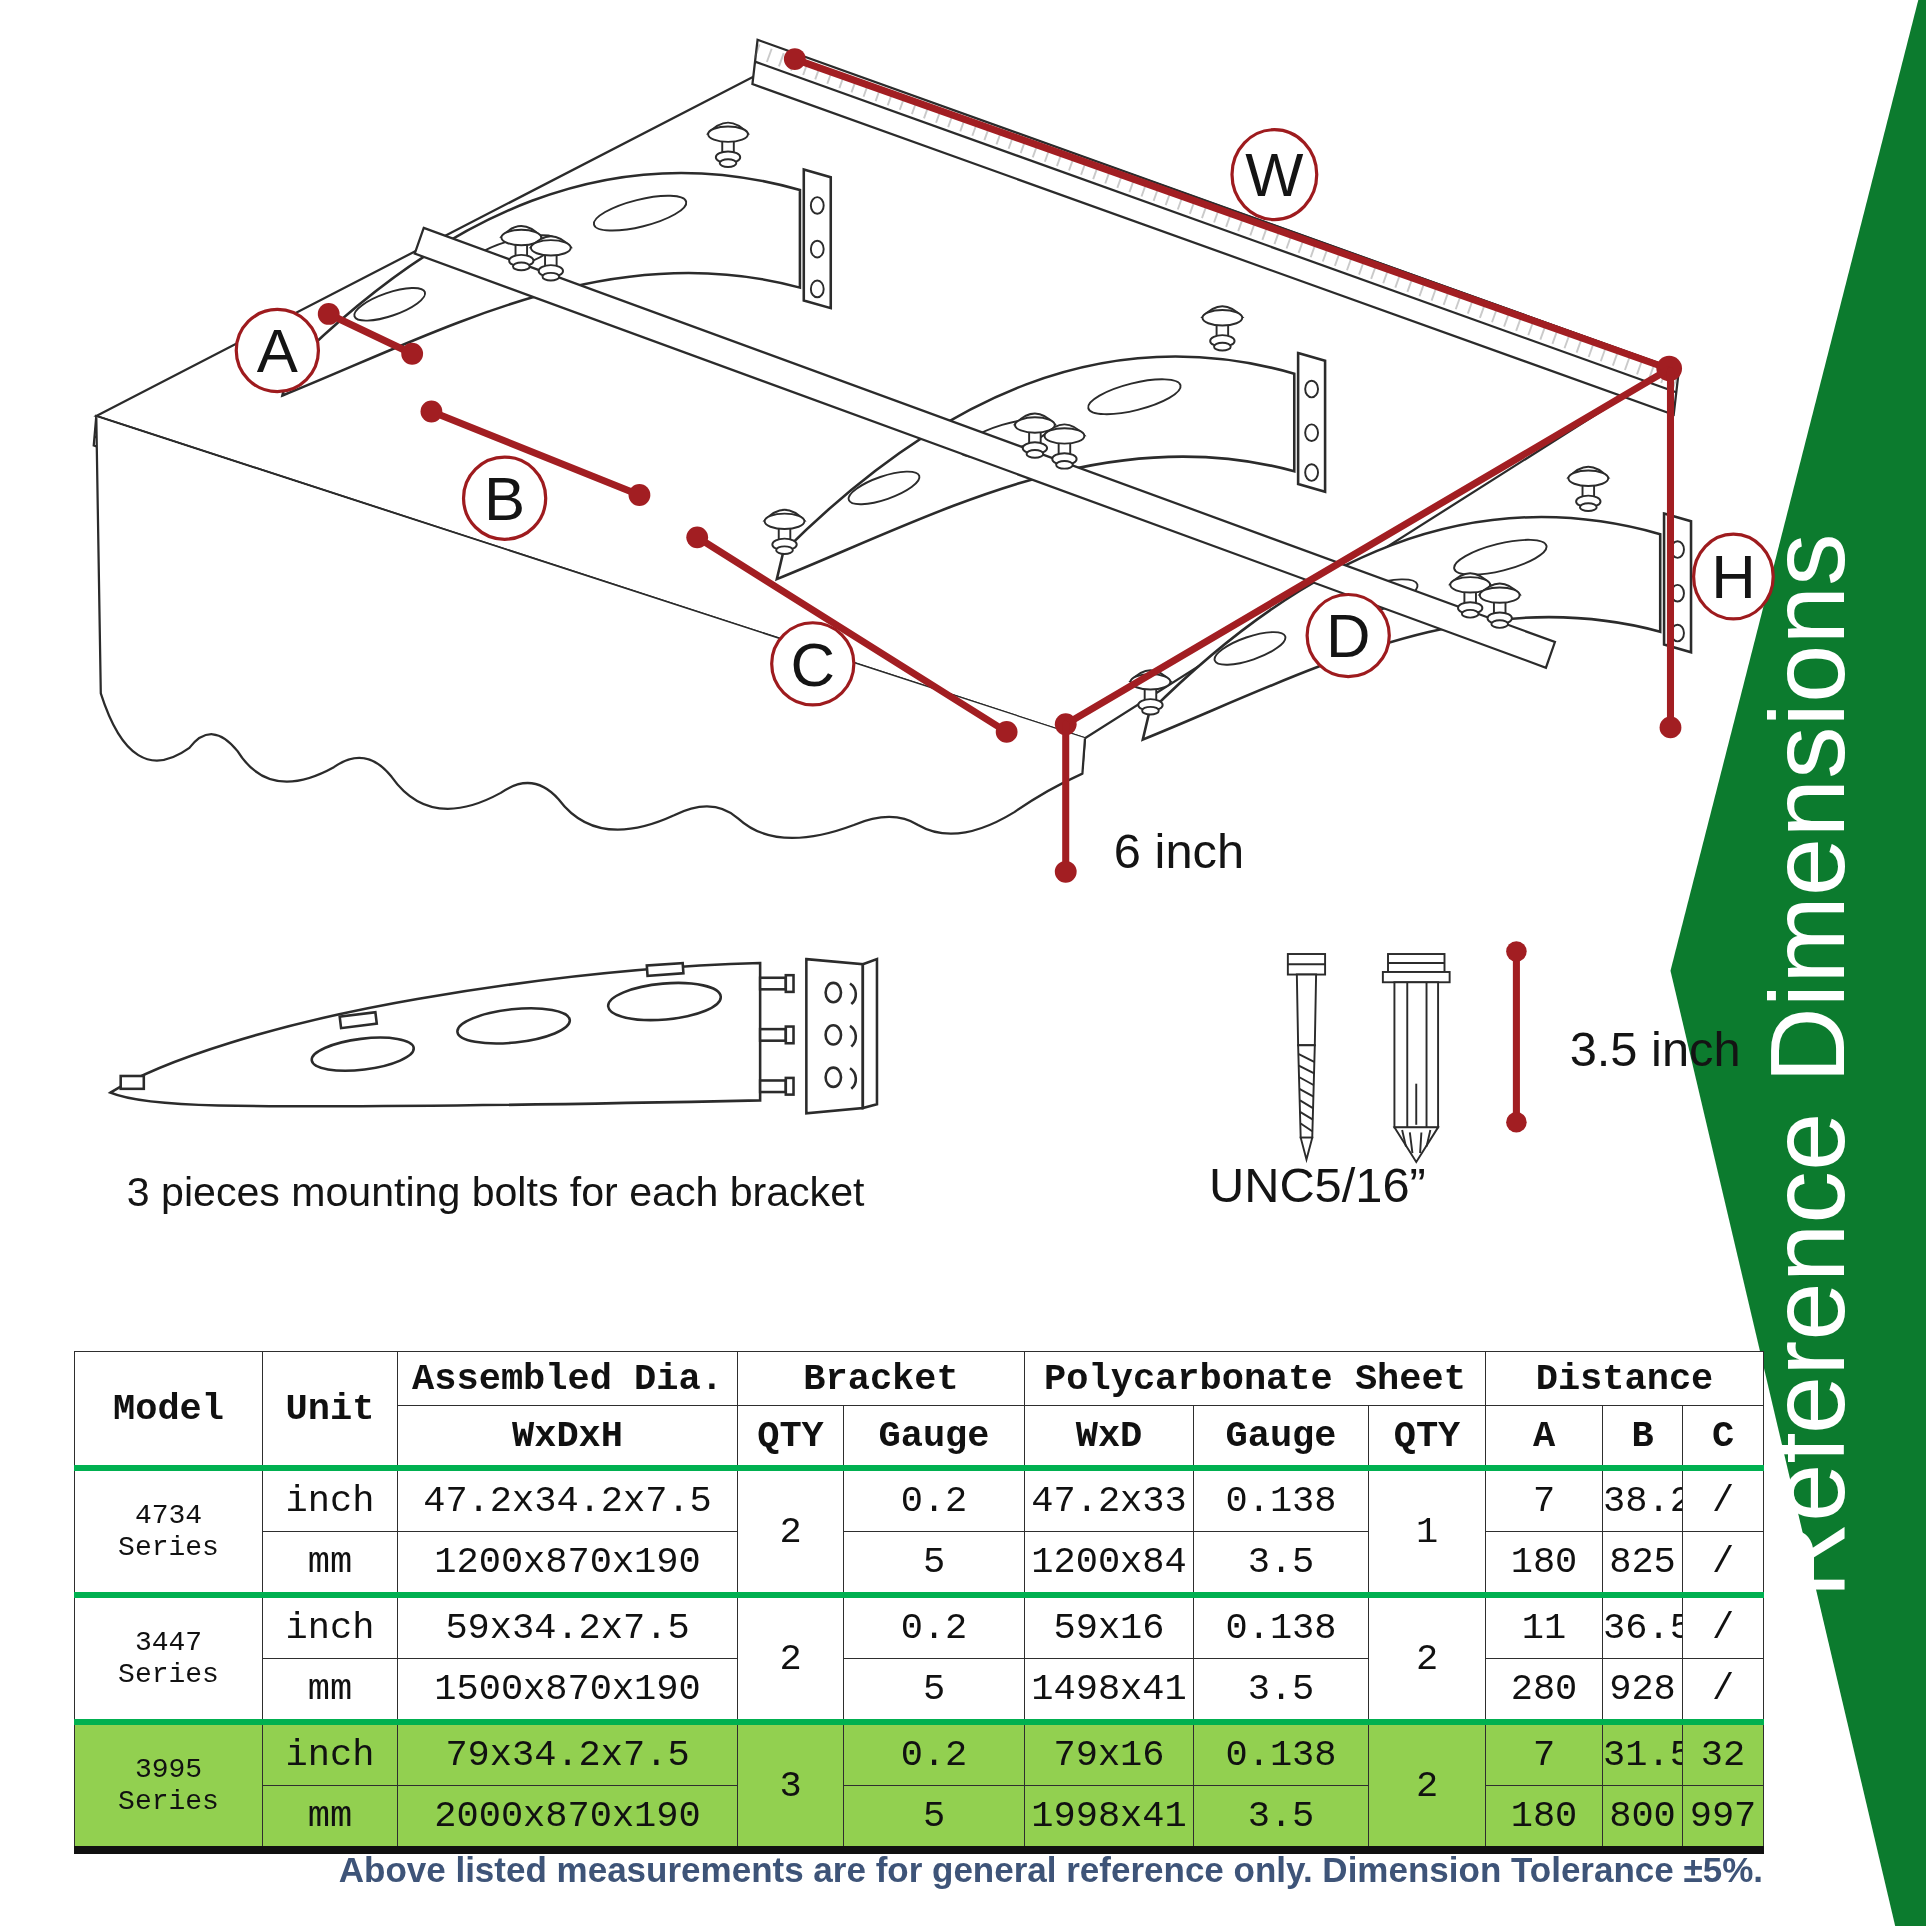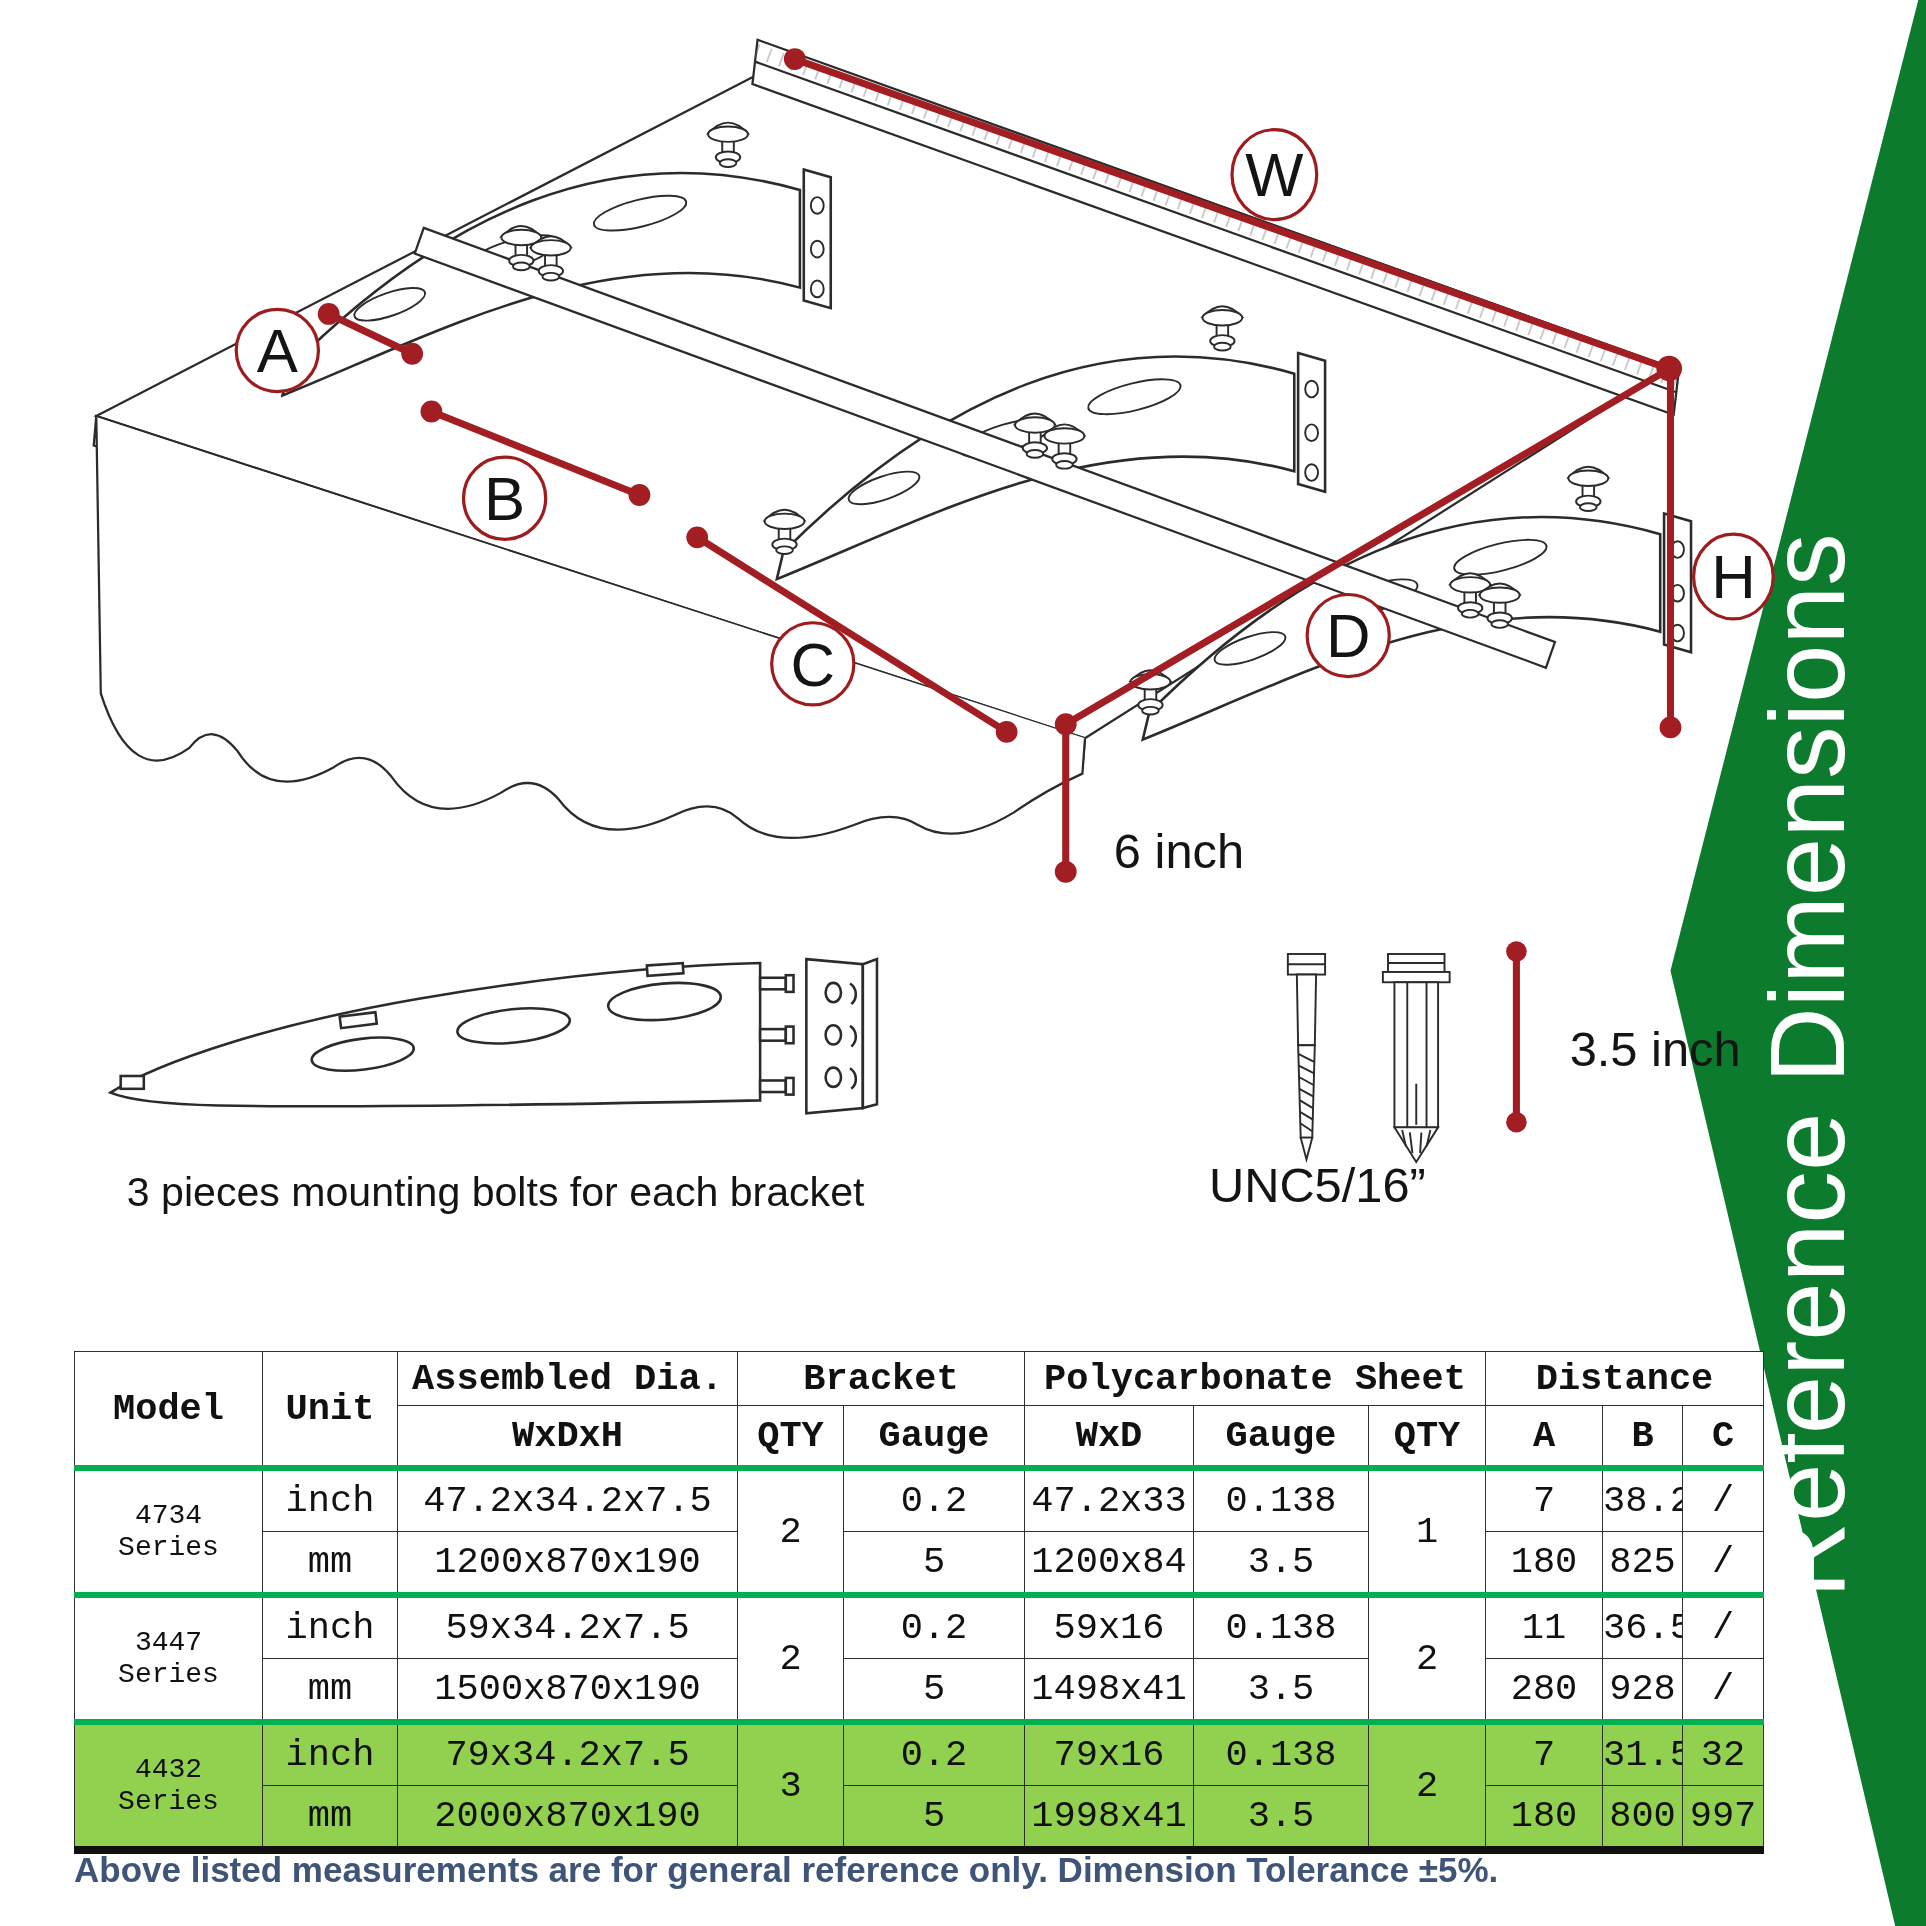--- a/index.html
+++ b/index.html
@@ -16,21 +16,21 @@
       border:1.9px solid #2e2e2e;text-align:center;vertical-align:middle;
       padding:0;font-size:37px;color:#111;background:#ffffff;overflow:hidden;}
   #spec-table th{font-weight:bold;}
   #spec-table .hrow1 th{height:53px;}
   #spec-table .hrow2 th{height:59px;}
   #spec-table .drow td{height:60px;}
   #spec-table td.model{white-space:pre-line;line-height:1.12;font-size:28px;}
   #spec-table .gsep th,#spec-table .gsep td{border-top:6.4px solid #00B050;}
   #spec-table .hl{background:#92D050;}
   #footer-note{position:absolute;left:74px;top:1850px;width:1689px;
-      text-align:left;font-size:35px;font-weight:bold;color:#3e5478;}
+      text-align:right;font-size:35px;font-weight:bold;color:#3e5478;}
 </style>
 </head>
 <body>
 
 <div id="canvas">
 
 <svg id="diagram-svg" viewBox="0 0 3000 3000">
   <defs>
     <g id="knob">
       <rect x="-9" y="-40" width="18" height="34" fill="#fff" stroke="#2b2b2b" stroke-width="3"></rect>
@@ -314,21 +314,21 @@
     <td>1500x870x190</td>
     <td>5</td>
     <td>1498x41</td>
     <td>3.5</td>
     <td>280</td>
     <td>928</td>
     <td>/</td>
   </tr>
 
   <tr class="drow gsep">
-    <td rowspan="2" class="model hl">4432
+    <td rowspan="2" class="model hl">3995
 Series</td>
     <td class="hl">inch</td>
     <td class="hl">79x34.2x7.5</td>
     <td rowspan="2" class="hl">3</td>
     <td class="hl">0.2</td>
     <td class="hl">79x16</td>
     <td class="hl">0.138</td>
     <td rowspan="2" class="hl">2</td>
     <td class="hl">7</td>
     <td class="hl">31.5</td>

